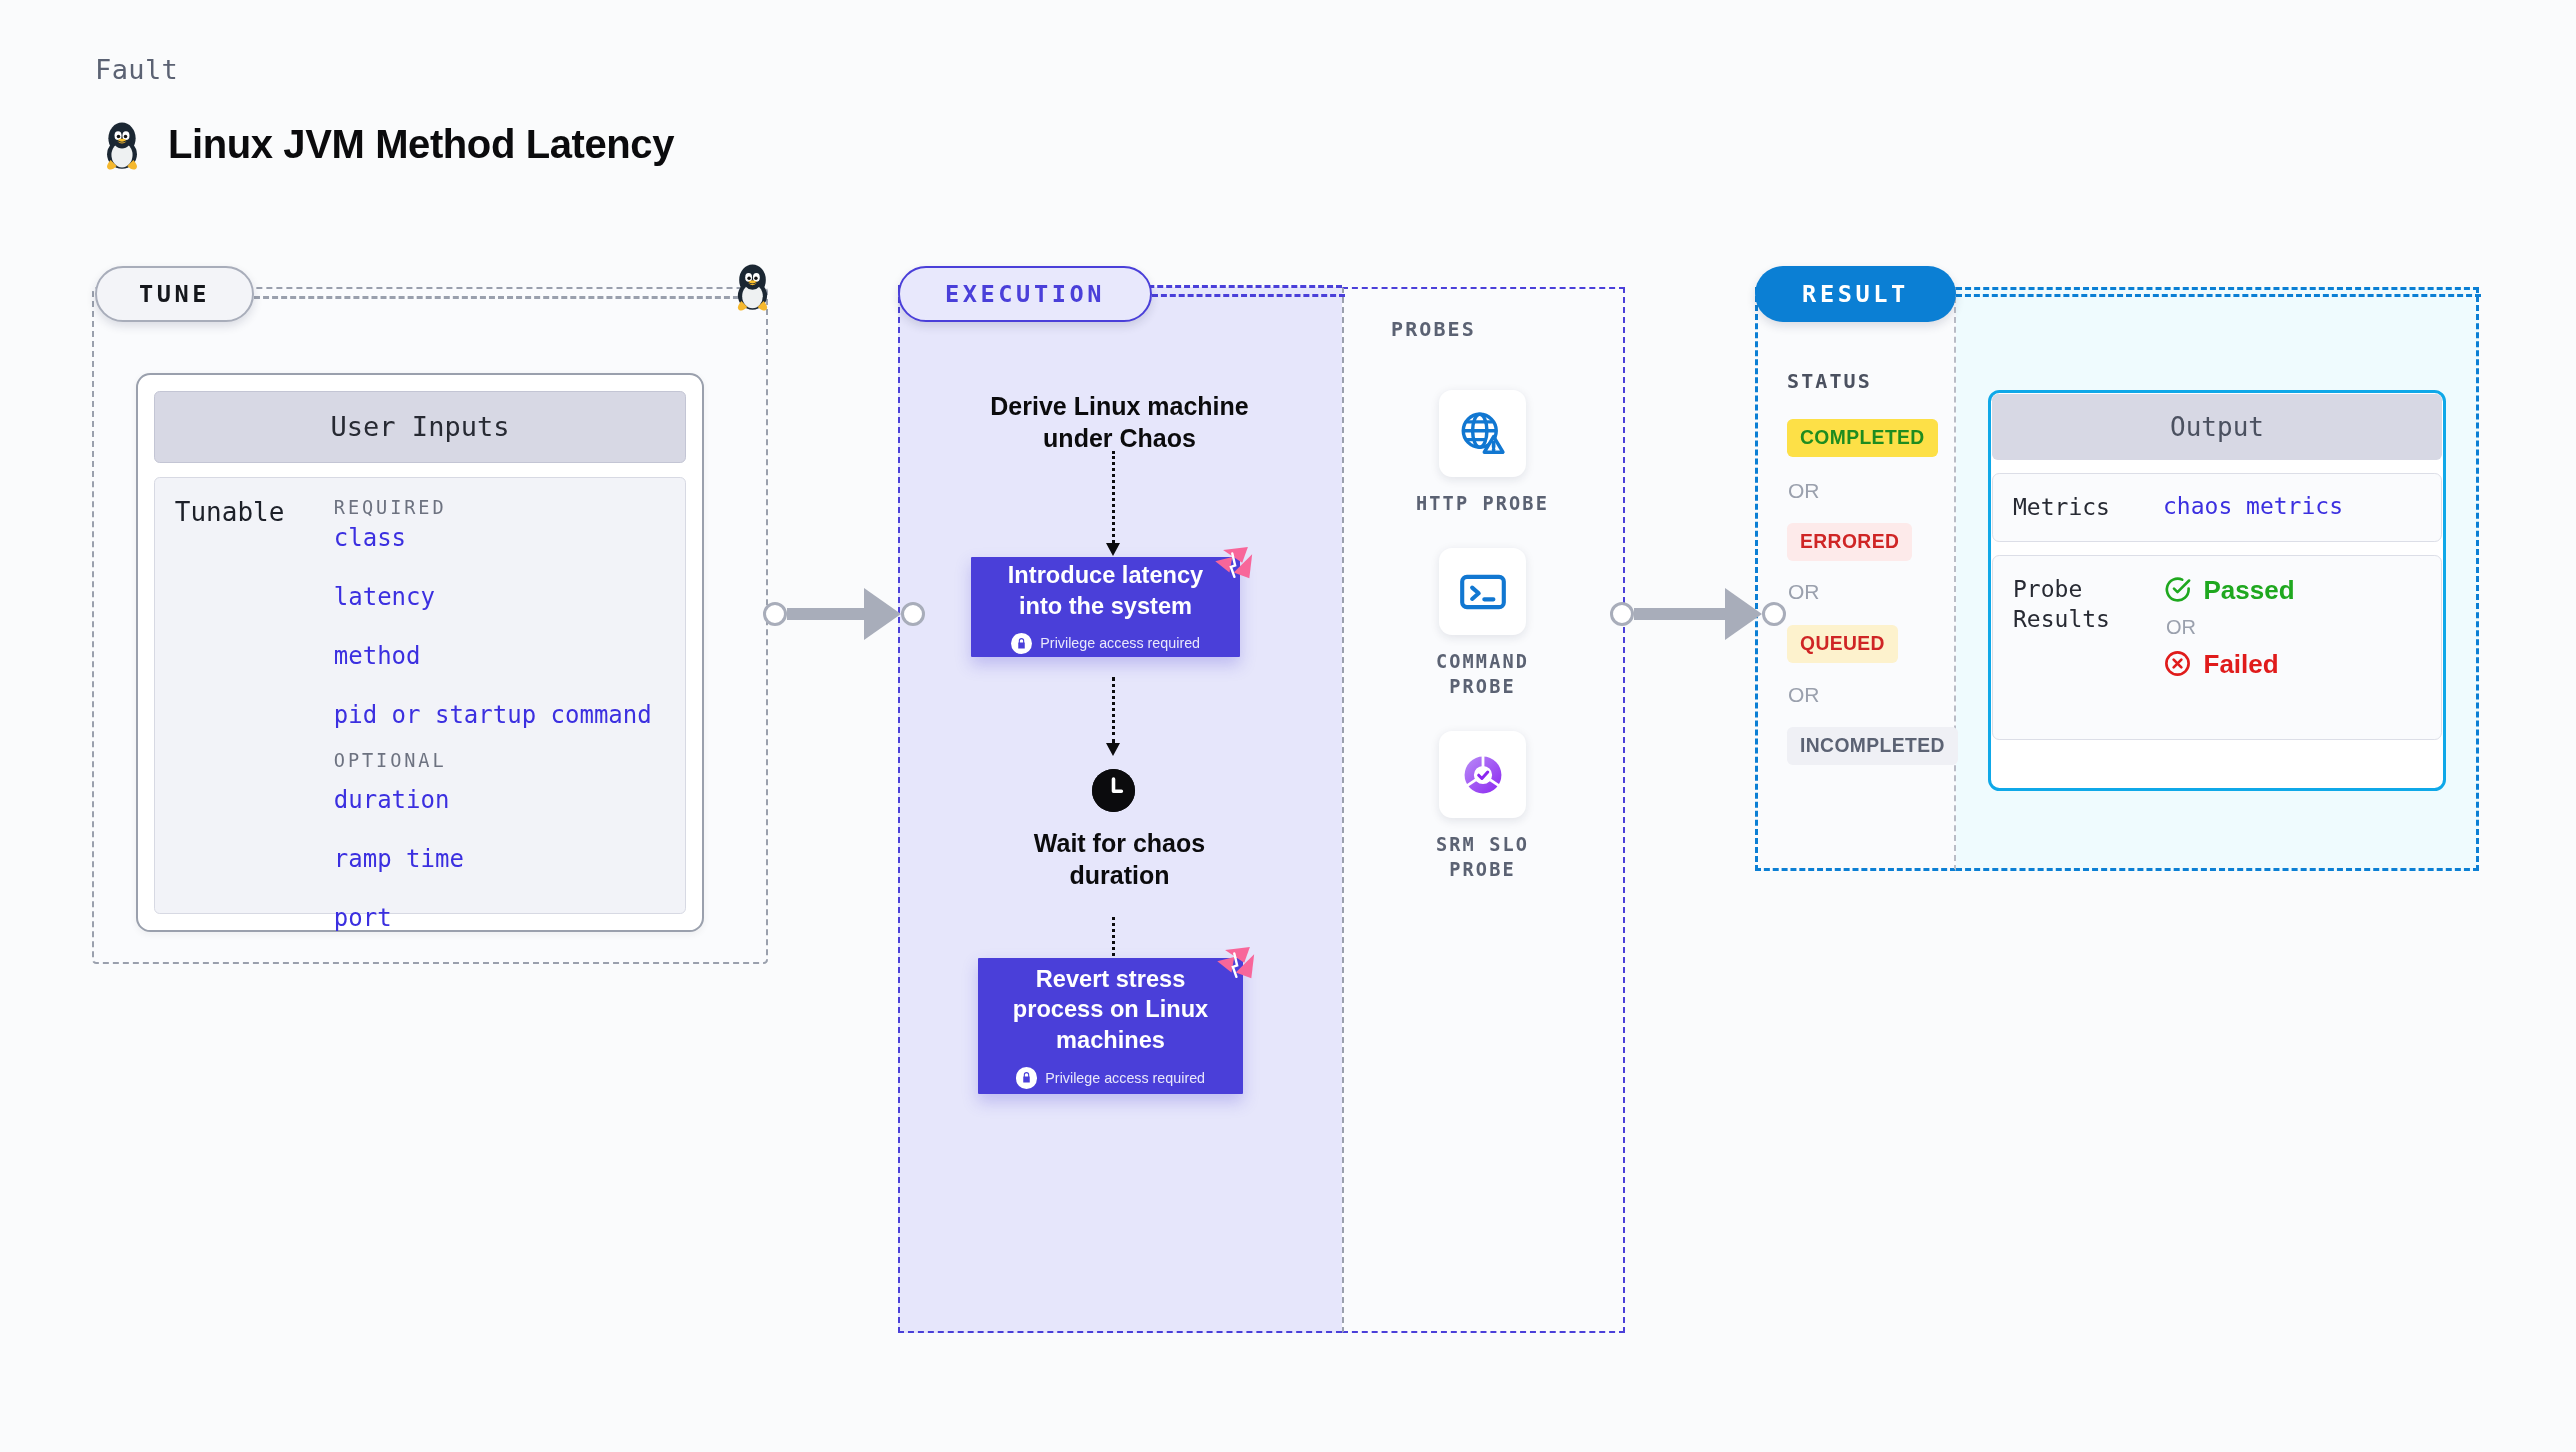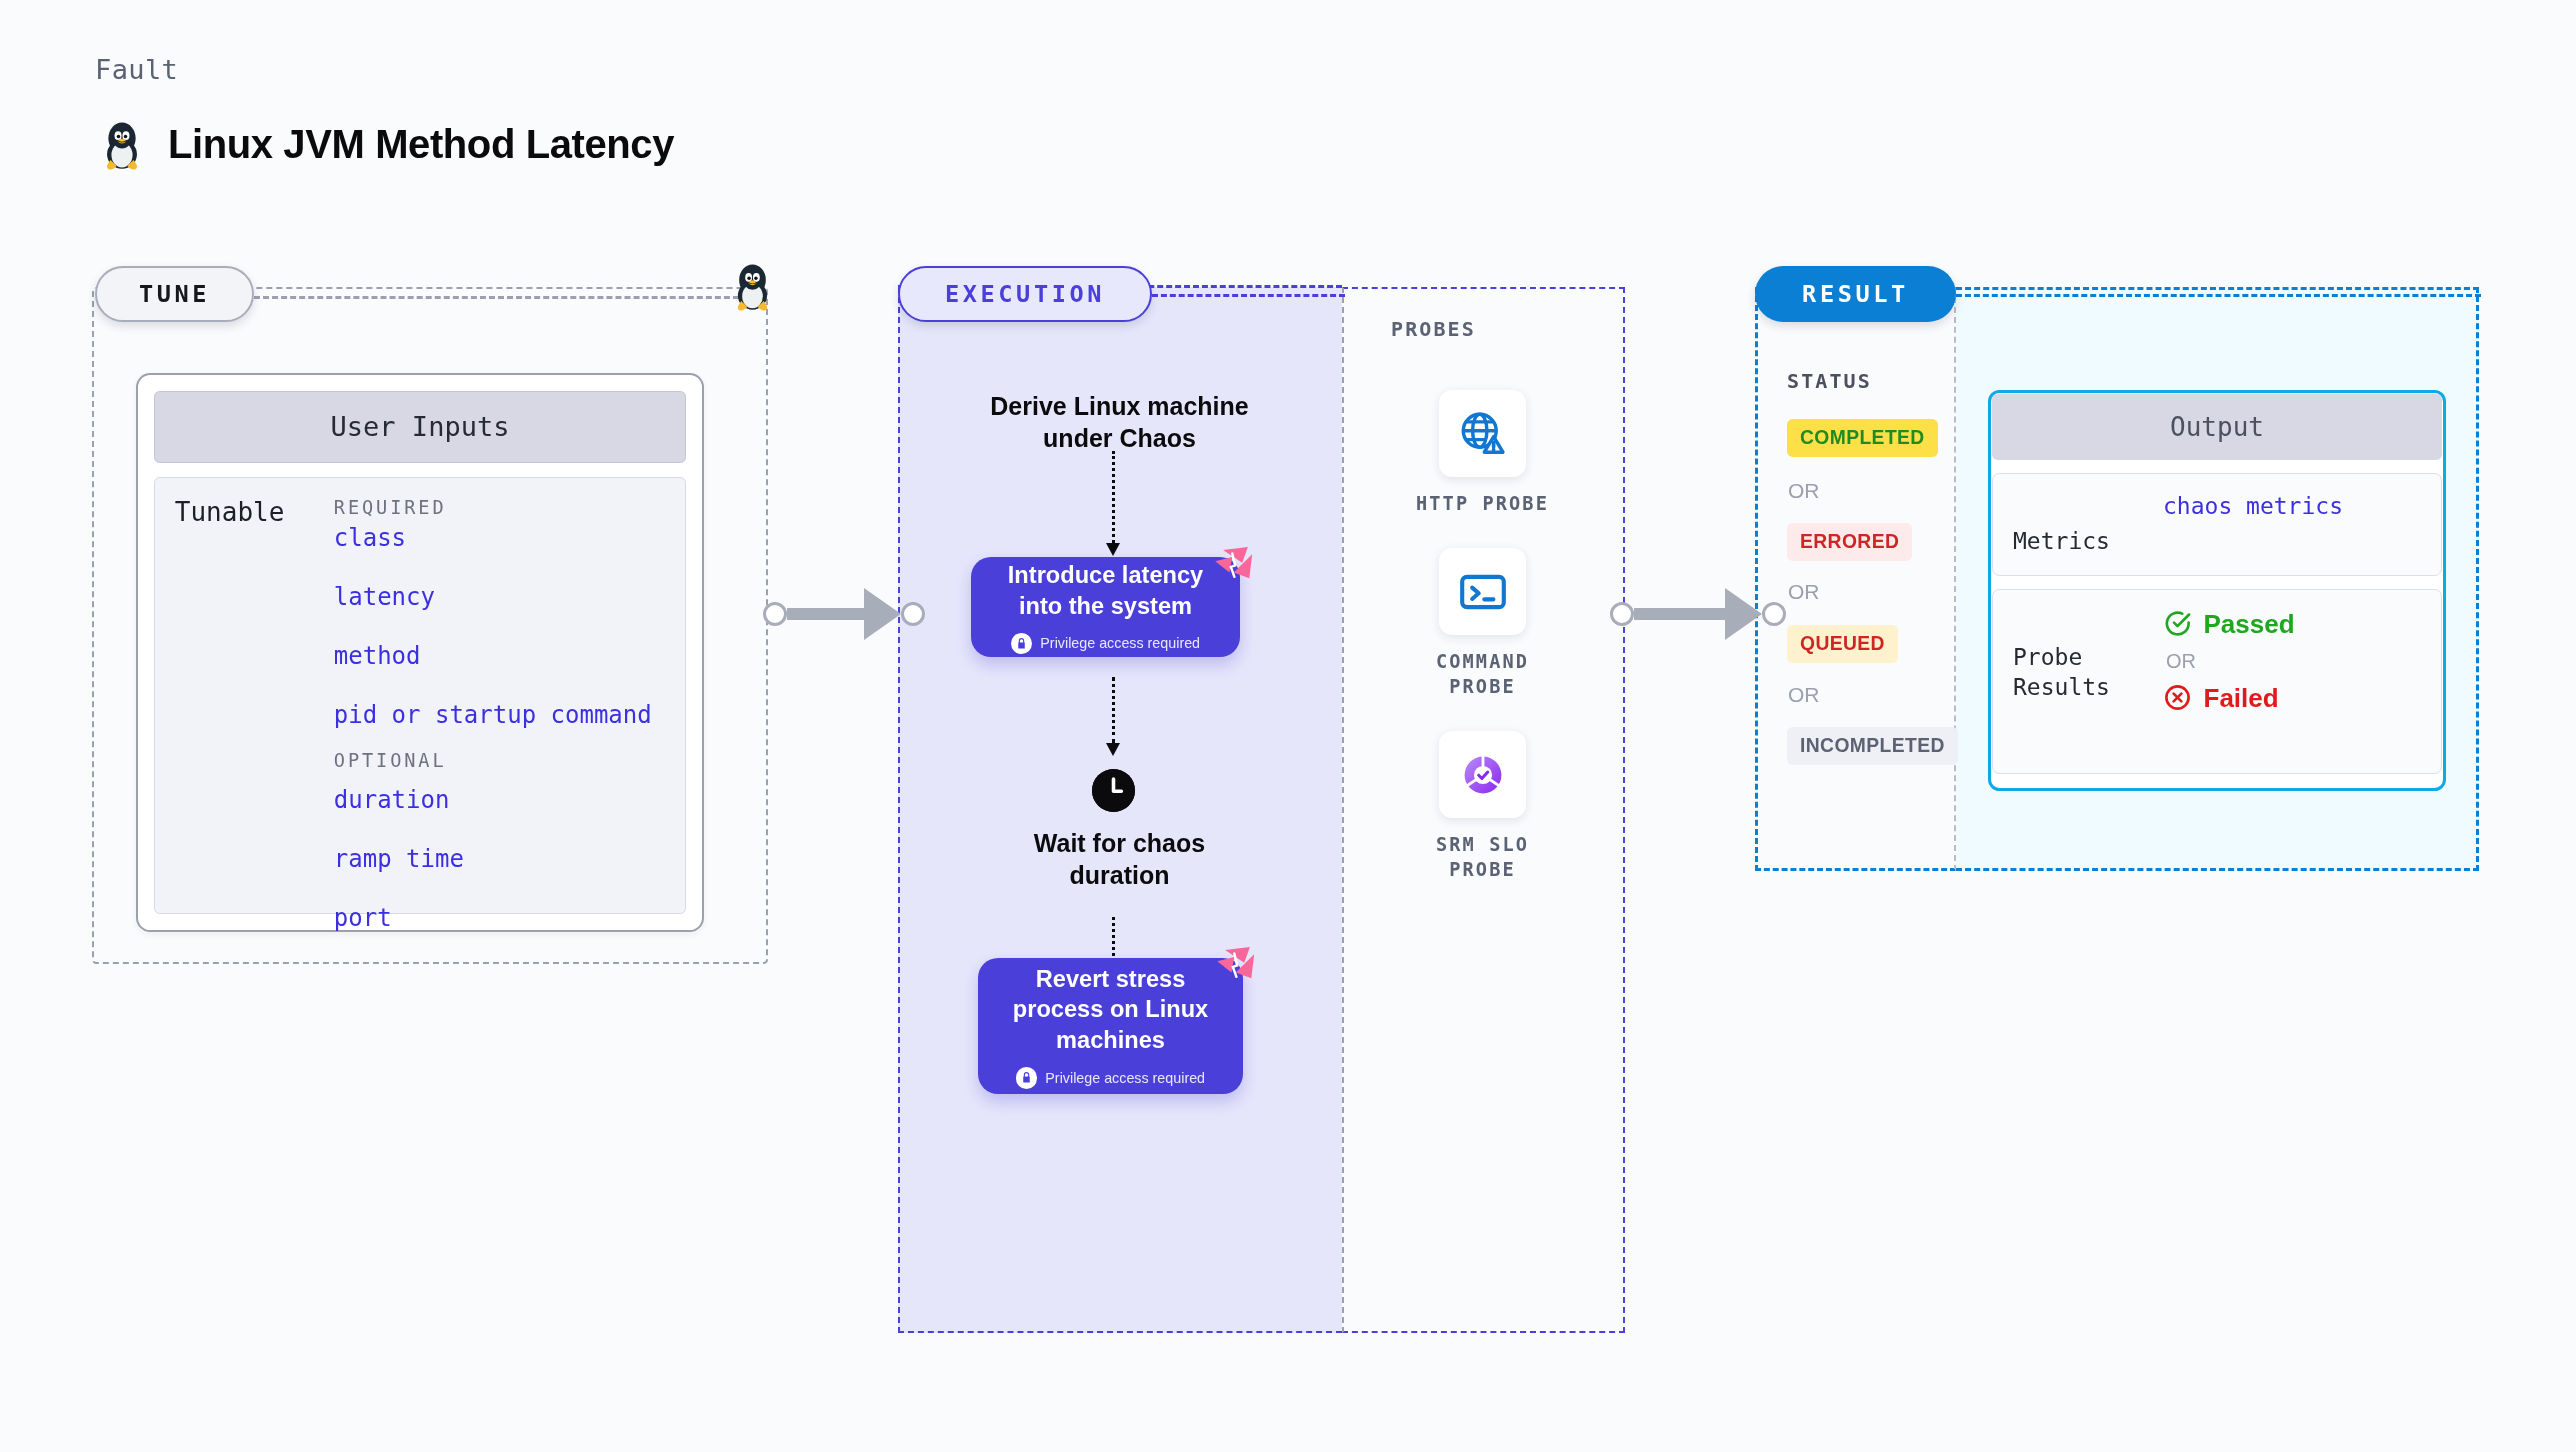--- a/index.html
+++ b/index.html
@@ -148,21 +148,21 @@
     border-top: 13px solid #0b0b0d;
   }
   .da-1 { left: 1112px; top: 451px; }
   .da-1 .line { height: 92px; }
   .da-2 { left: 1112px; top: 677px; }
   .da-2 .line { height: 66px; }
   .da-3 { left: 1112px; top: 917px; }
   .da-3 .line { height: 75px; }
 
   .purple-card {
-    position: absolute; background: #4a3fd9; border-radius: 20px;
+    position: absolute; background: #4a3fd9; border-radius: 1px;
     box-shadow: 0 7.2px 15.8px rgba(74,63,217,0.25);
     display: flex; flex-direction: column; align-items: center; justify-content: center;
     padding: 15.8px 18.6px;
   }
   .pc-1 { left: 971px; top: 557px; width: 269px; height: 100px; }
   .pc-2 { left: 978px; top: 958px; width: 265px; height: 136px; }
   .pc-title {
     color: #ffffff; font-size: 23.6px; font-weight: 700; text-align: center; line-height: 1.3;
   }
   .pc-sub { display: flex; align-items: center; gap: 7.9px; margin-top: 11.5px; }
@@ -234,21 +234,21 @@
     height: 66px; background: #d7d8e4; border-radius: 5.7px;
     display: flex; align-items: center; justify-content: center;
     font-family: "DejaVu Sans Mono", monospace; font-size: 26px; color: #4b5160;
   }
   .out-row {
     margin-top: 13px; background: #fafbfd; border: 0.7px solid #dcdee7; border-radius: 7.2px;
     display: flex; padding: 18.6px 20px;
   }
   .out-key {
     width: 150px; font-family: "DejaVu Sans Mono", monospace;
-    font-size: 23px; color: #272a33; line-height: 1.3; flex: none; margin-top: 34px;
+    font-size: 23px; color: #272a33; line-height: 1.3; flex: none;
   }
   .out-val-metrics {
     font-family: "DejaVu Sans Mono", monospace; font-size: 23px; color: #3b2fe0;
   }
   .out-row-probe { height: 185px; }
   .pr-line { display: flex; align-items: center; gap: 11.5px; }
   .pr-pass { color: #1fa81f; font-size: 26px; font-weight: 700; }
   .pr-fail { color: #e01b1b; font-size: 26px; font-weight: 700; }
   .pr-or { color: #9aa0ad; font-size: 20px; margin: 10px 0 10px 2.9px; }
 </style>

